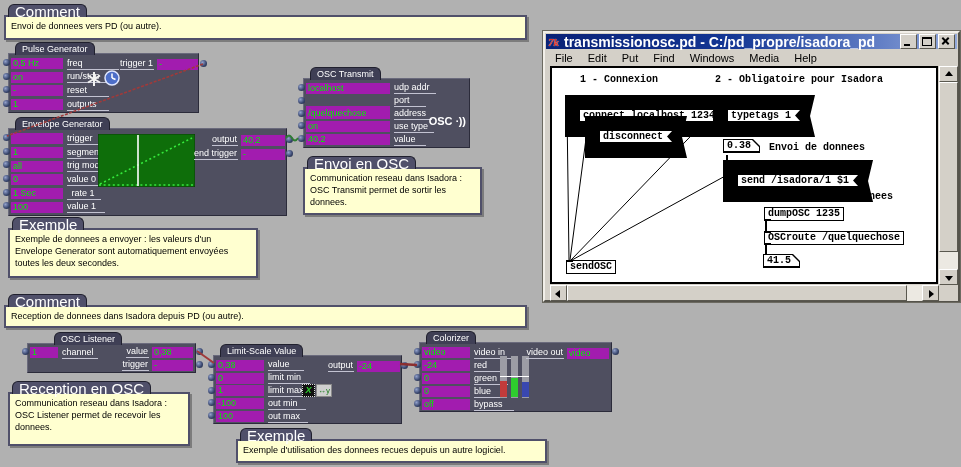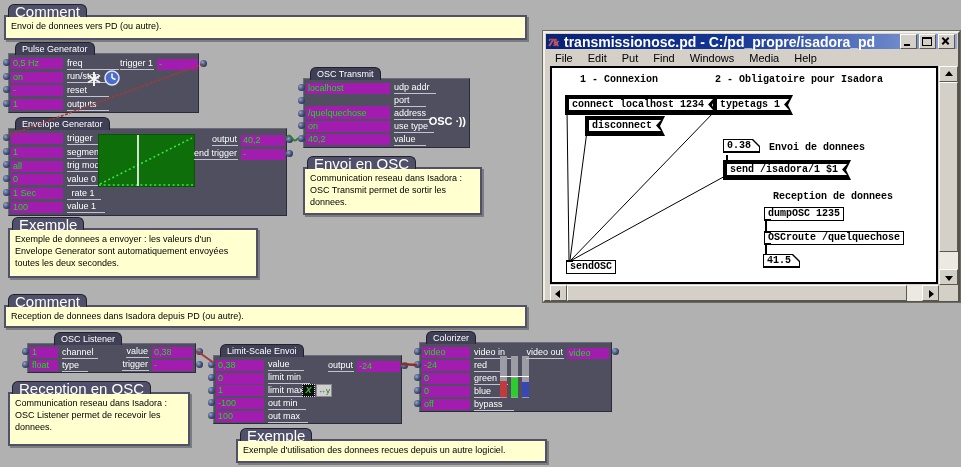--- a/index.html
+++ b/index.html
@@ -70,21 +70,21 @@
   .g-x1{transform:rotate(45deg);} .g-x2{transform:rotate(-45deg);}
   .mbar{position:absolute;left:2px;top:17px;right:2px;height:16px;display:flex;align-items:center;
         gap:15px;padding:0 8px;font-size:11px;color:#000;}
   .mitem{white-space:nowrap;}
   #pdcanvas{position:absolute;left:5px;top:33px;width:384px;height:214px;background:#fff;
             border:2px solid #000;}
   #pdlines{position:absolute;left:0;top:0;pointer-events:none;}
   .pdtext{position:absolute;font-family:"Liberation Mono",monospace;font-weight:bold;font-size:10px;
           line-height:12px;color:#000;white-space:nowrap;}
   .pdobj{border:1px solid #000;background:#fff;padding:0 3px;}
-  .pdmsg{background:#000;clip-path:polygon(0 0,100% 0,calc(100% - 5px) 50%,100% 100%,0 100%);padding:4px;}
+  .pdmsg{background:#000;clip-path:polygon(0 0,100% 0,calc(100% - 5px) 50%,100% 100%,0 100%);padding:15px;}
   .pdmsg .in{background:#fff;clip-path:polygon(0 0,100% 0,calc(100% - 5px) 50%,100% 100%,0 100%);
              padding:0 9px 0 3px;}
   .pdnum{background:#000;clip-path:polygon(0 0,calc(100% - 7px) 0,100% 7px,100% 100%,0 100%);padding:1px;}
   .pdnum .in{background:#fff;clip-path:polygon(0 0,calc(100% - 7px) 0,100% 7px,100% 100%,0 100%);
              padding:0 8px 0 3px;}
   .nub{position:absolute;width:7px;height:2px;background:#000;}
 
   
   .sb{position:absolute;background:#ece9e2;}
   .sbtn{position:absolute;width:19px;height:16px;background:#d4d0c8;border:1px solid;
@@ -252,41 +252,36 @@
   </div>
 
   <div class="actor" style="left:27px;top:343px;width:167px;height:28px;--rh:13px;">
     <span class="atab" style="left:26px;">OSC Listener</span>
     <div class="rows" style="padding-top:2px;">
       <div class="irow">
         <span class="port iport"></span>
         <span class="val" style="width:24px;">1</span>
         <span class="lbl" style="width:34px;">channel</span>
       </div>
-      <div class="irow">
-        <span class="port iport"></span>
-        <span class="val" style="width:24px;">float</span>
-        <span class="lbl" style="width:24px;">type</span>
-      </div>
     </div>
     <span class="osc-in-icon">OSC</span>
     <div class="orow" style="top:2px;right:2px;">
       <span class="olbl">value</span>
       <span class="val" style="width:37px;">0,38</span>
     </div>
     <span class="port" style="right:-8px;top:4px;"></span>
     <div class="orow" style="top:15px;right:2px;">
       <span class="olbl">trigger</span>
       <span class="val" style="width:37px;">-</span>
     </div>
     <span class="port" style="right:-8px;top:17px;"></span>
   </div>
 
   <div class="actor" style="left:213px;top:355px;width:187px;height:67px;--rh:12.8px;">
-    <span class="atab">Limit-Scale Envoi</span>
+    <span class="atab">Limit-Scale Value</span>
     <div class="rows">
       <div class="irow">
         <span class="port iport"></span>
         <span class="val" style="width:44px;">0,38</span>
         <span class="lbl" style="width:34px;">value</span>
       </div>
       <div class="irow">
         <span class="port iport"></span>
         <span class="val" style="width:44px;">0</span>
         <span class="lbl" style="width:40px;">limit min</span>

